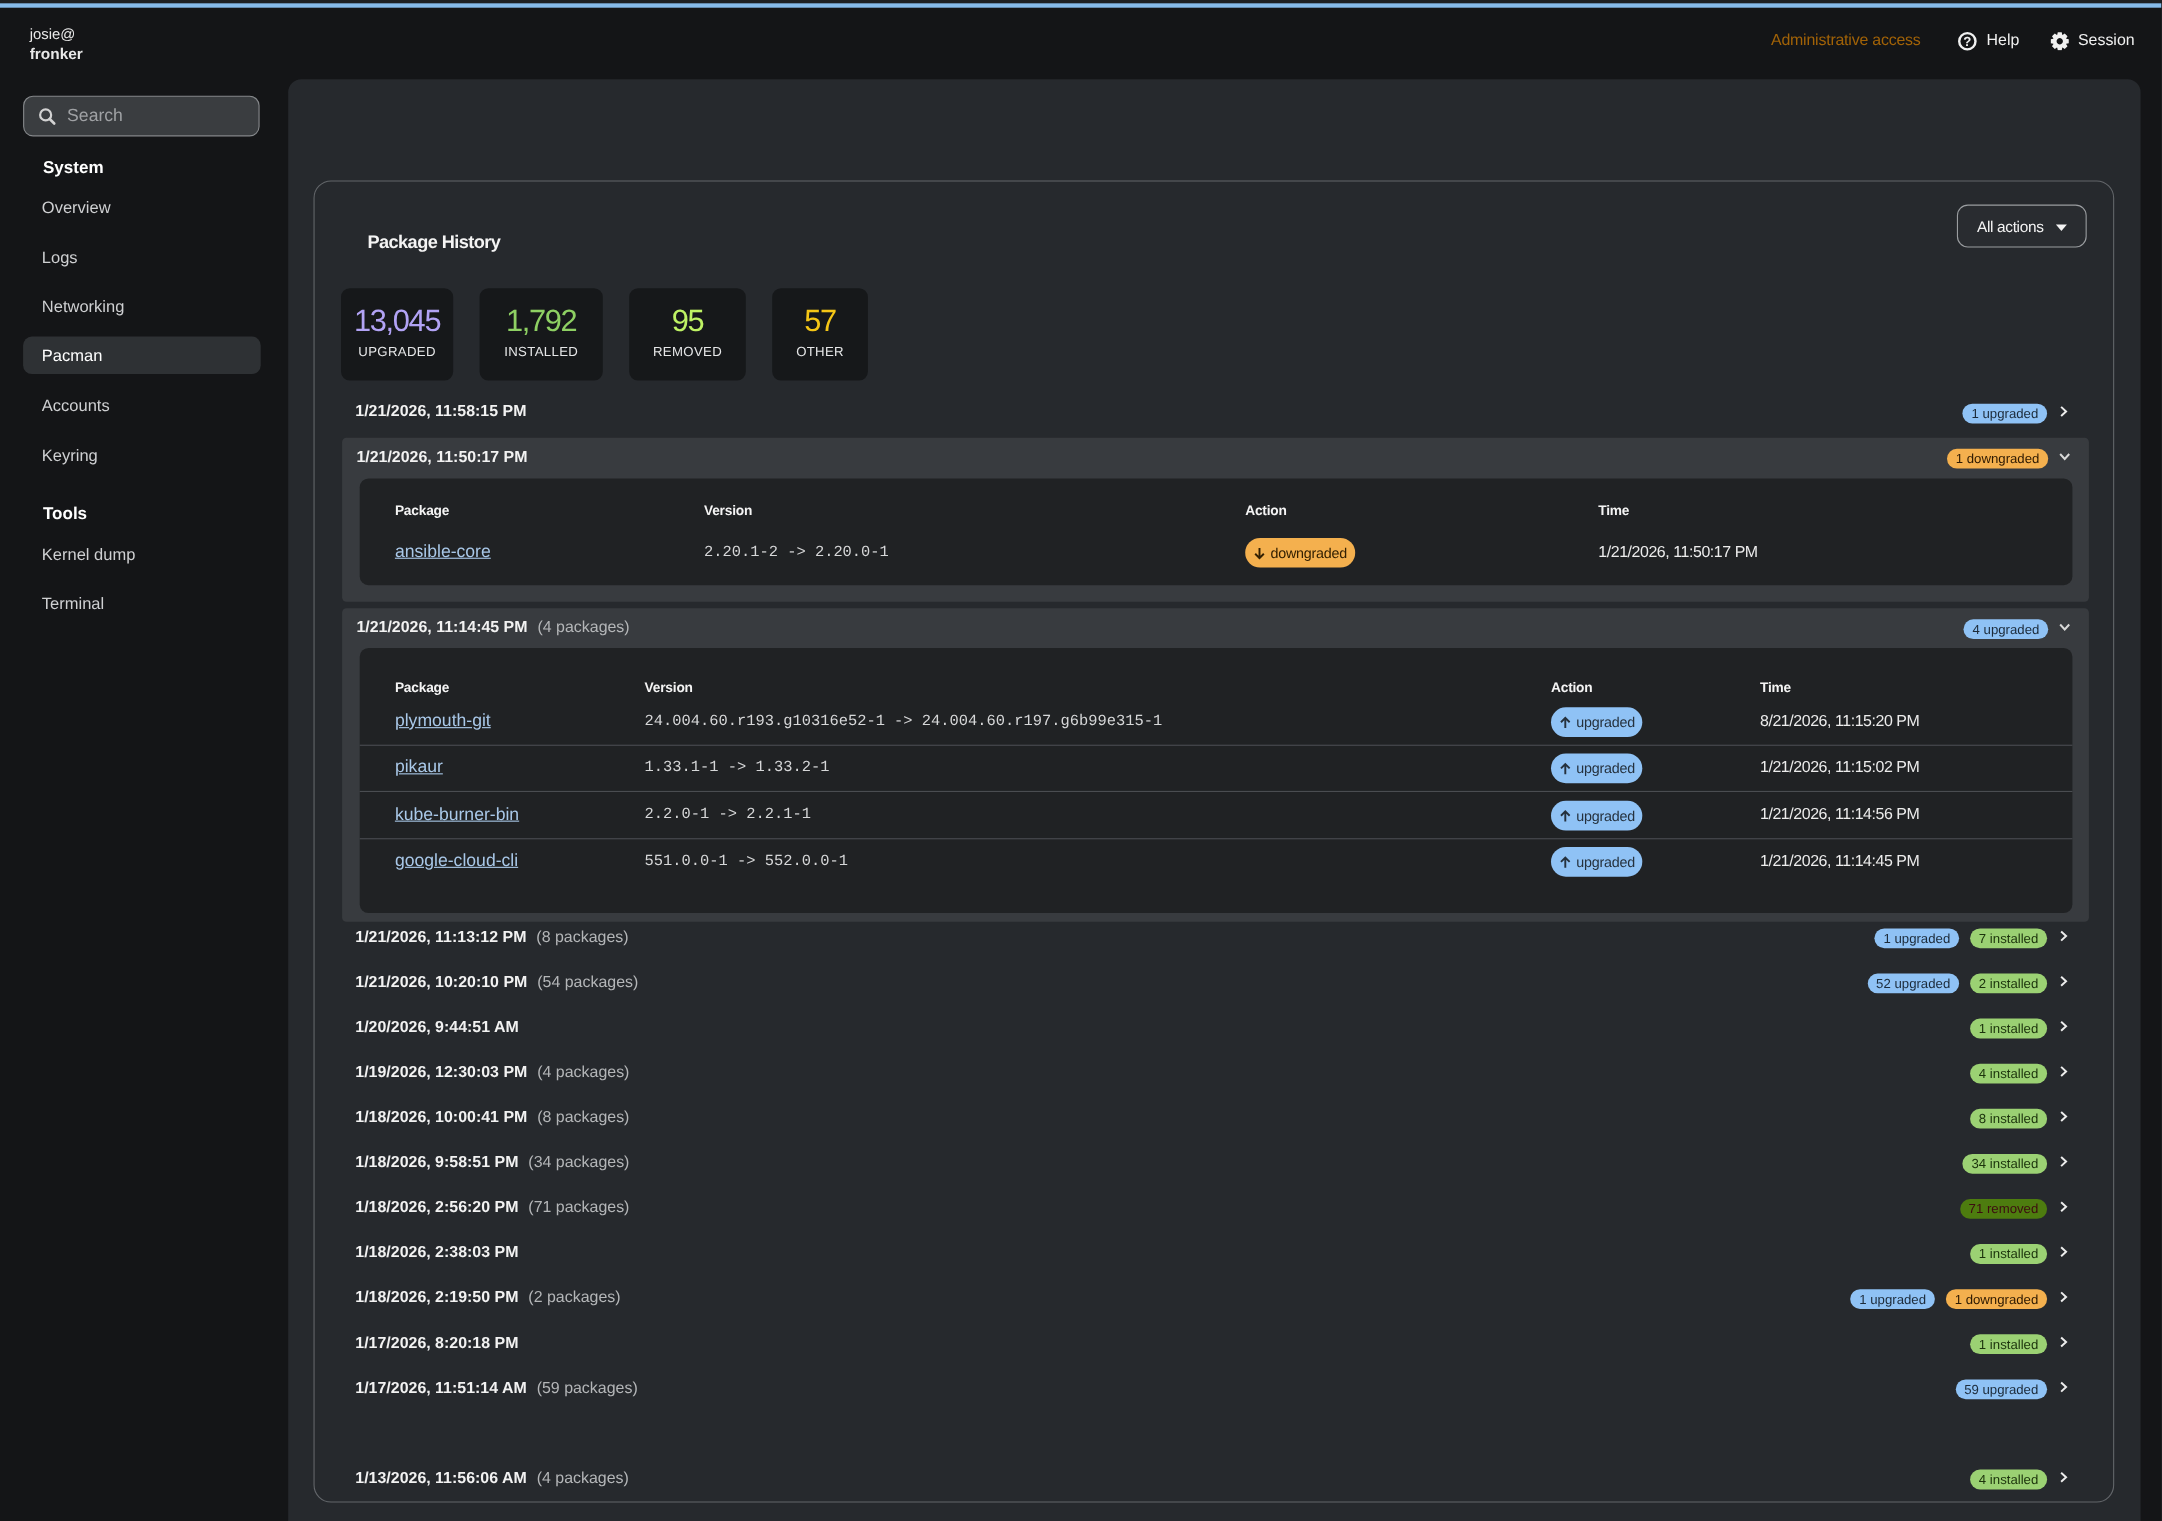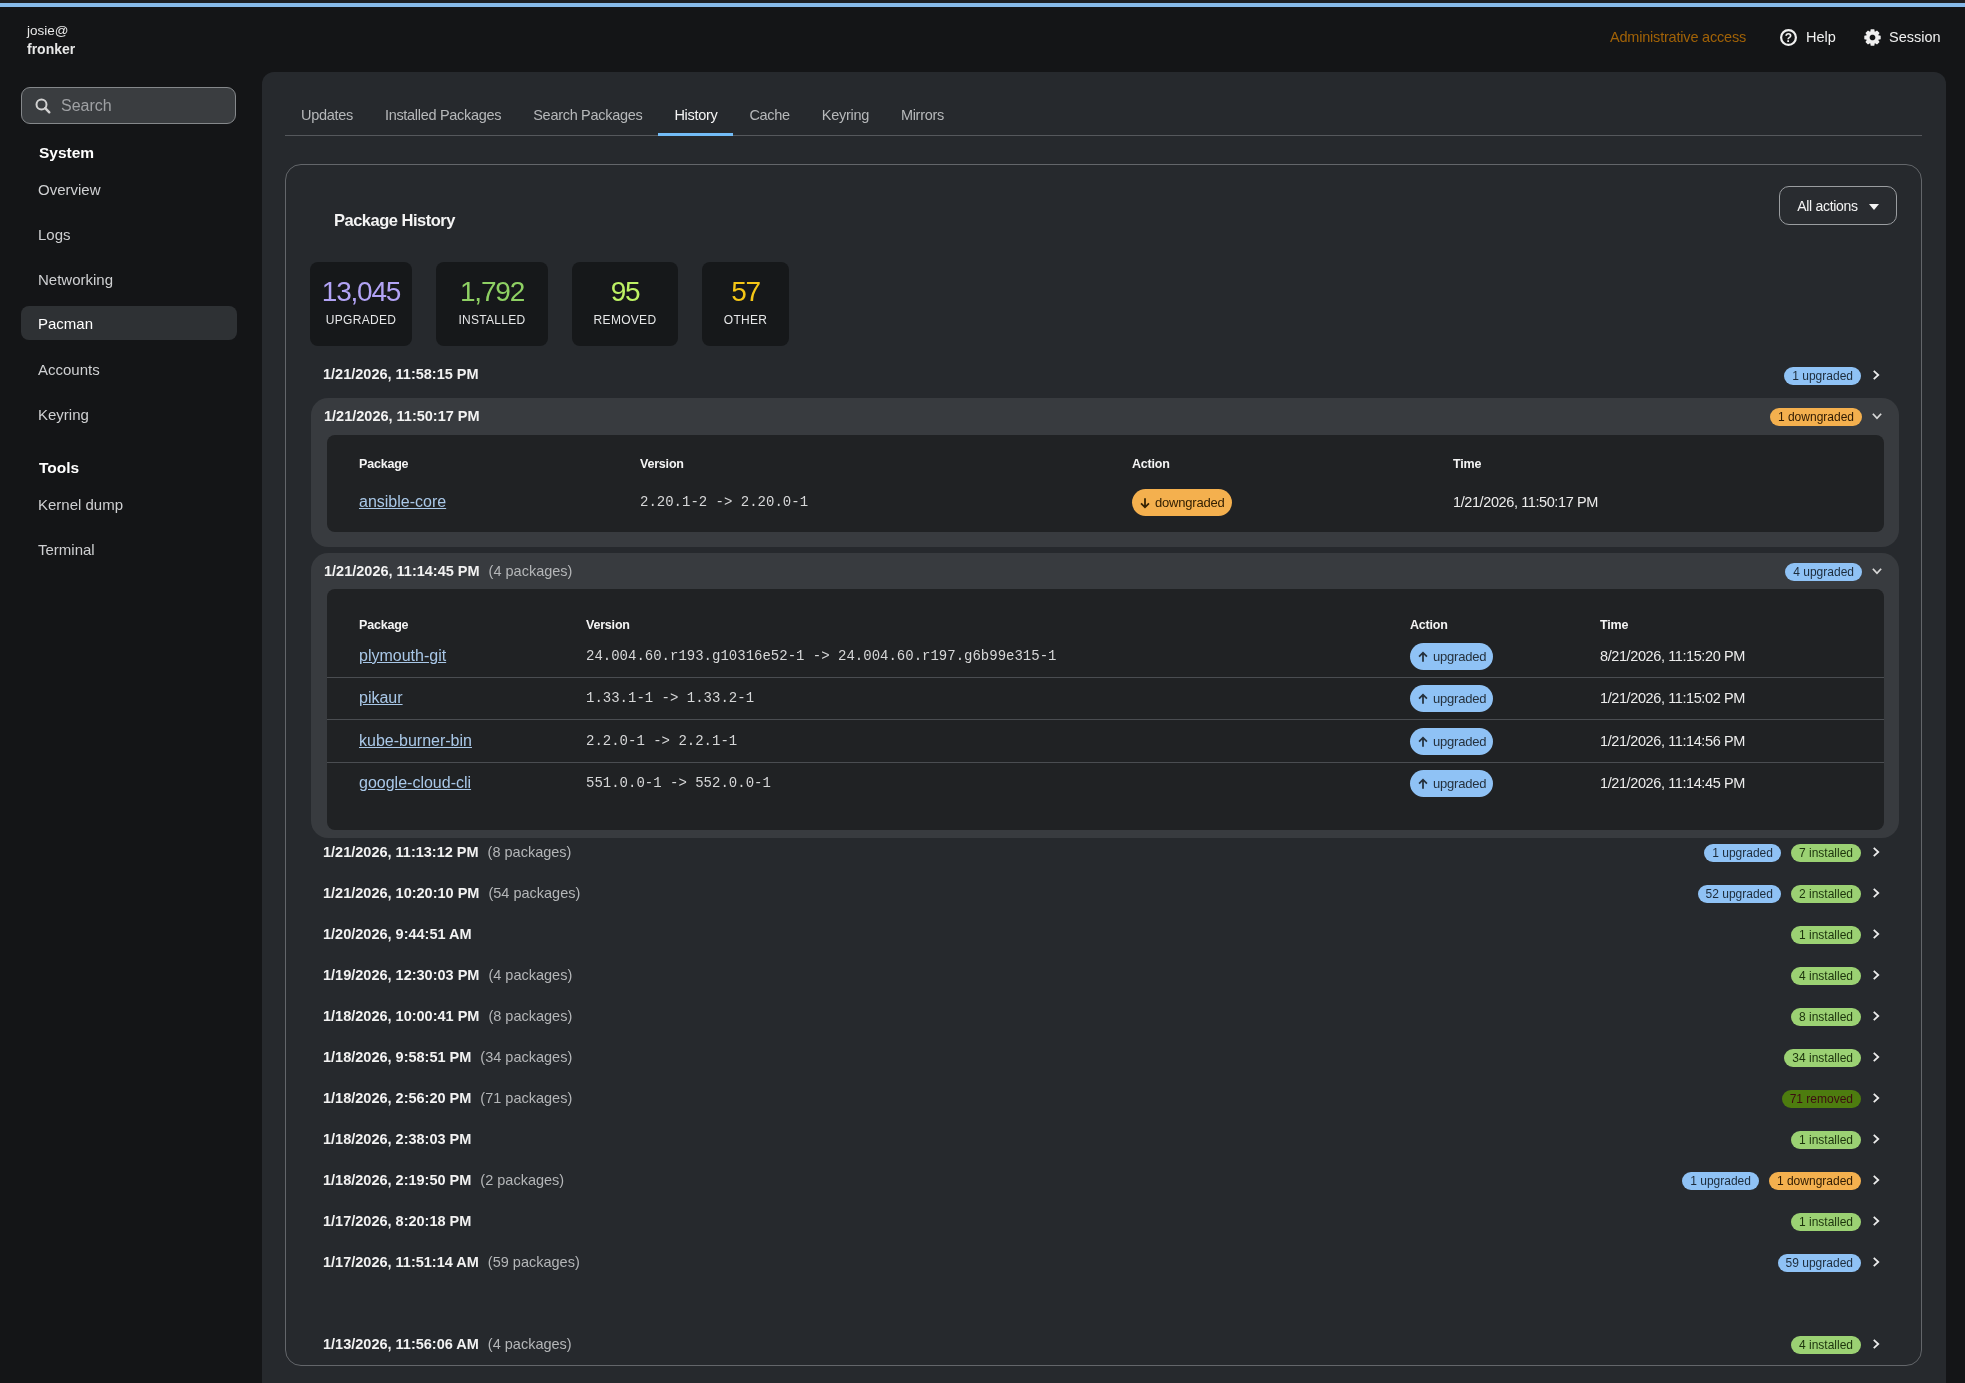--- a/index.html
+++ b/index.html
@@ -45,21 +45,21 @@
 .row .date{position:absolute;left:36px;top:calc(50% - 1.5px);transform:translateY(-50%);font-size:14.5px;font-weight:700;color:#f2f2f2;white-space:nowrap}
 .row .date span.pk{font-weight:400;font-size:14.5px;color:#b4b6b8;margin-left:9px}
 .badges{position:absolute;right:61px;top:50%;transform:translateY(-50%);display:flex;gap:10px}
 .bdg{height:18px;border-radius:9px;padding:0 8px;font-size:12px;display:flex;align-items:center;white-space:nowrap}
 .bdg.blue{background:#8fc2f5;color:#1c2b3a}
 .bdg.orange{background:#f4b04e;color:#2e1a02}
 .bdg.green{background:#9bd173;color:#1c330c}
 .bdg.red{background:#4d7c0f;color:#3d0d10}
 .chev{position:absolute;right:40px;top:50%;transform:translateY(-50%)}
 
-.group{position:absolute;left:25px;width:1588px;background:#383b3f;border-radius:17px}
+.group{position:absolute;left:25px;width:1588px;background:#383b3f;border-radius:4px}
 .ghead{position:absolute;left:0;top:0;right:0;height:37px}
 .ghead .date{position:absolute;left:13px;top:calc(50% - 1px);transform:translateY(-50%);font-size:14.5px;font-weight:700;color:#f2f2f2;white-space:nowrap}
 .ghead .date span.pk{font-weight:400;font-size:14.5px;color:#b4b6b8;margin-left:9px}
 .ghead .badges{right:37px}
 .ghead .chev{right:16px}
 .tablebox{position:absolute;left:16px;right:15px;background:#202224;border-radius:8px}
 .th{position:absolute;font-size:12.5px;letter-spacing:-0.2px;font-weight:700;color:#f4f4f4;white-space:nowrap}
 .td{position:absolute;font-size:14.5px;white-space:nowrap;transform:translateY(-50%)}
 .td.link{color:#a9c8e8;text-decoration:underline;font-size:16px}
 .td.mono{font-family:"Liberation Mono",monospace;font-size:14px;color:#d6d7d8}
@@ -94,29 +94,20 @@
   <a style="top:217px">Logs</a>
   <a style="top:262px">Networking</a>
   <a class="sel" style="top:306px">Pacman</a>
   <a style="top:352px">Accounts</a>
   <a style="top:397px">Keyring</a>
   <div class="sect" style="top:459px">Tools</div>
   <a style="top:487px">Kernel dump</a>
   <a style="top:532px">Terminal</a>
 </div>
 <div class="panel">
-  <div class="tabs">
-    <div class="tab">Updates</div>
-    <div class="tab">Installed Packages</div>
-    <div class="tab">Search Packages</div>
-    <div class="tab on">History</div>
-    <div class="tab">Cache</div>
-    <div class="tab">Keyring</div>
-    <div class="tab">Mirrors</div>
-  </div>
   <div class="card">
     <div class="cardtitle">Package History</div>
     <div class="allact">All actions<span class="car"></span></div>
     <div class="tiles">
       <div class="tile" style="width:102px">
           <div class="num purple">13,045</div>
           <div class="lab">UPGRADED</div>
         </div>
       <div class="tile" style="width:112px">
           <div class="num green">1,792</div>

